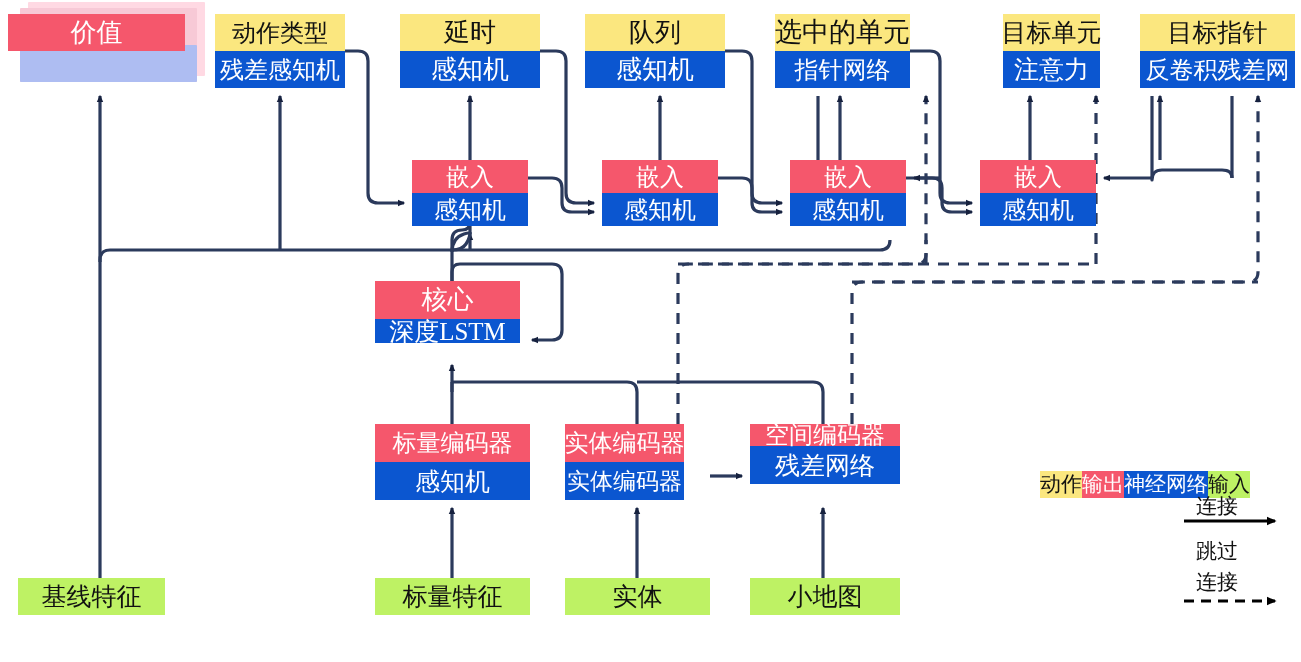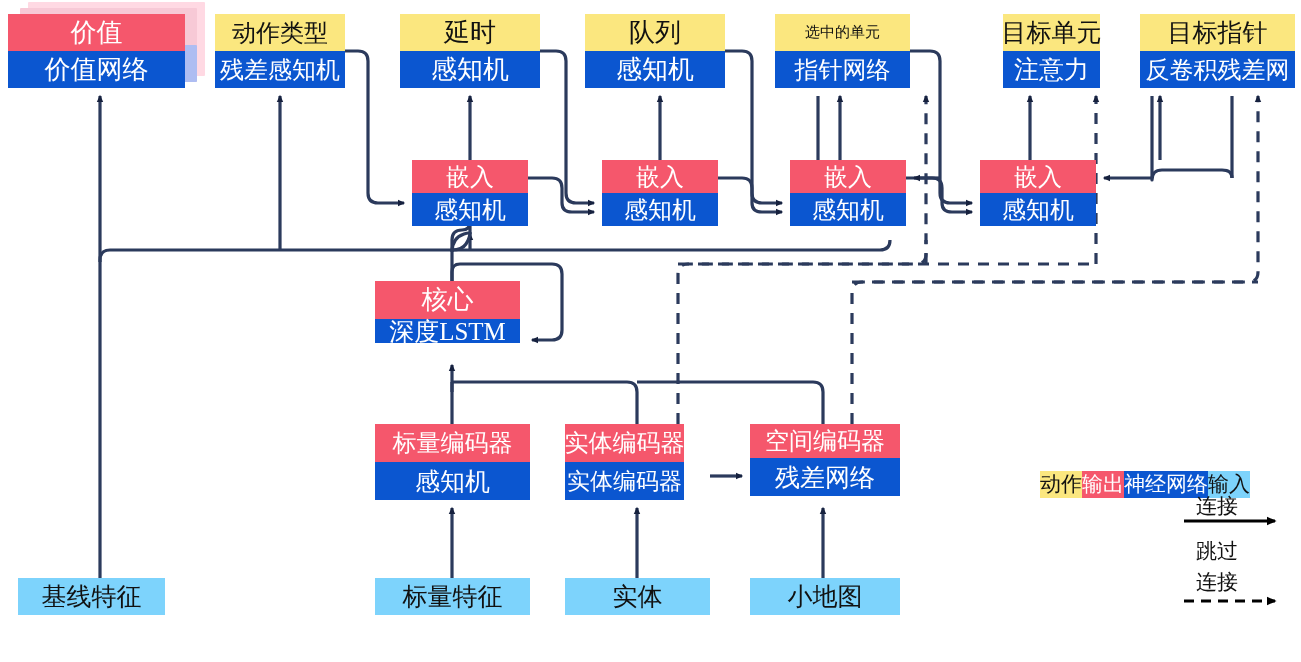--- a/index.html
+++ b/index.html
@@ -7,21 +7,21 @@
        font-family:"Liberation Serif","DejaVu Serif",serif;}
   #stage{position:relative;width:1301px;height:662px;background:#fff;}
   svg#wires{position:absolute;left:0;top:0;width:1301px;height:662px;}
 
   .node{position:absolute;box-sizing:border-box;}
   .band{display:flex;align-items:center;justify-content:center;
         box-sizing:border-box;white-space:nowrap;line-height:1;}
   .band.action{background:#fbe77f;color:#111111;}
   .band.output{background:#f5576c;color:#ffffff;}
   .band.net{background:#0b56d0;color:#ffffff;}
-  .band.input{background:#7dd3fc;color:#111111;}
+  .band.input{background:#bef264;color:#111111;}
 
   .ghost{position:absolute;border-radius:1px;}
 
   .legend-box{position:absolute;display:flex;flex-direction:row;border-radius:31px;}
   .legend-box .band{height:27px;font-size:21px;}
 
   .legend-label{position:absolute;font-size:21px;color:#111;white-space:nowrap;}
 </style>
 </head>
 <body>
@@ -108,40 +108,39 @@
       <line x1="1184" y1="601" x2="1275" y2="601" stroke="#000" stroke-width="3.2" stroke-dasharray="10 7" marker-end="url(#ahleg)"></line>
     </g>
   </svg>
 
   <div class="ghost" style="left:28px;top:2px;width:177px;height:74px;background:#ffd9e3;"></div>
   <div class="ghost" style="left:20px;top:8px;width:177px;height:74px;background:#f7c9d6;"></div>
   <div class="ghost" style="left:20px;top:45px;width:177px;height:37px;background:#aebdf2;"></div>
 
   <div class="node" style="left:8px;top:14px;width:177px;height:74px;">
     <div class="band output" style="height:37px;font-size:26px;">价值</div>
-    <div class="band net" style="height:37px;font-size:26px;">价值网络</div>
   </div>
 
   <div class="node" style="left:215px;top:14px;width:130px;height:74px;">
     <div class="band action" style="height:37px;font-size:24px;">动作类型</div>
     <div class="band net" style="height:37px;font-size:24px;">残差感知机</div>
   </div>
 
   <div class="node" style="left:400px;top:14px;width:140px;height:74px;">
     <div class="band action" style="height:37px;font-size:26px;">延时</div>
     <div class="band net" style="height:37px;font-size:26px;">感知机</div>
   </div>
 
   <div class="node" style="left:585px;top:14px;width:140px;height:56px;">
     <div class="band action" style="height:37px;font-size:26px;">队列</div>
     <div class="band net" style="height:37px;font-size:26px;">感知机</div>
   </div>
 
   <div class="node" style="left:775px;top:14px;width:135px;height:74px;">
-    <div class="band action" style="height:37px;font-size:15px;">选中的单元</div>
+    <div class="band action" style="height:37px;font-size:27px;">选中的单元</div>
     <div class="band net" style="height:37px;font-size:24px;">指针网络</div>
   </div>
 
   <div class="node" style="left:955px;top:14px;width:145px;height:74px;padding-left:48px;">
     <div class="band action" style="height:37px;font-size:25px;">目标单元</div>
     <div class="band net" style="height:37px;font-size:25px;">注意力</div>
   </div>
 
   <div class="node" style="left:1140px;top:14px;width:155px;height:74px;">
     <div class="band action" style="height:37px;font-size:25px;">目标指针</div>
@@ -172,21 +171,21 @@
 
   <div class="node" style="left:375px;top:424px;width:155px;height:96px;">
     <div class="band output" style="height:38px;font-size:24px;">标量编码器</div>
     <div class="band net" style="height:38px;font-size:25px;">感知机</div>
   </div>
   <div class="node" style="left:565px;top:424px;width:119px;height:76px;">
     <div class="band output" style="height:38px;font-size:24px;">实体编码器</div>
     <div class="band net" style="height:38px;font-size:23px;">实体编码器</div>
   </div>
   <div class="node" style="left:750px;top:424px;width:150px;height:76px;">
-    <div class="band output" style="height:34px;font-size:24px;">空间编码器</div>
+    <div class="band output" style="height:22px;font-size:24px;">空间编码器</div>
     <div class="band net" style="height:38px;font-size:25px;">残差网络</div>
   </div>
 
   <div class="node" style="left:18px;top:578px;width:147px;height:37px;">
     <div class="band input" style="height:37px;font-size:25px;">基线特征</div>
   </div>
   <div class="node" style="left:375px;top:578px;width:155px;height:37px;">
     <div class="band input" style="height:37px;font-size:25px;">标量特征</div>
   </div>
   <div class="node" style="left:565px;top:578px;width:145px;height:37px;">

